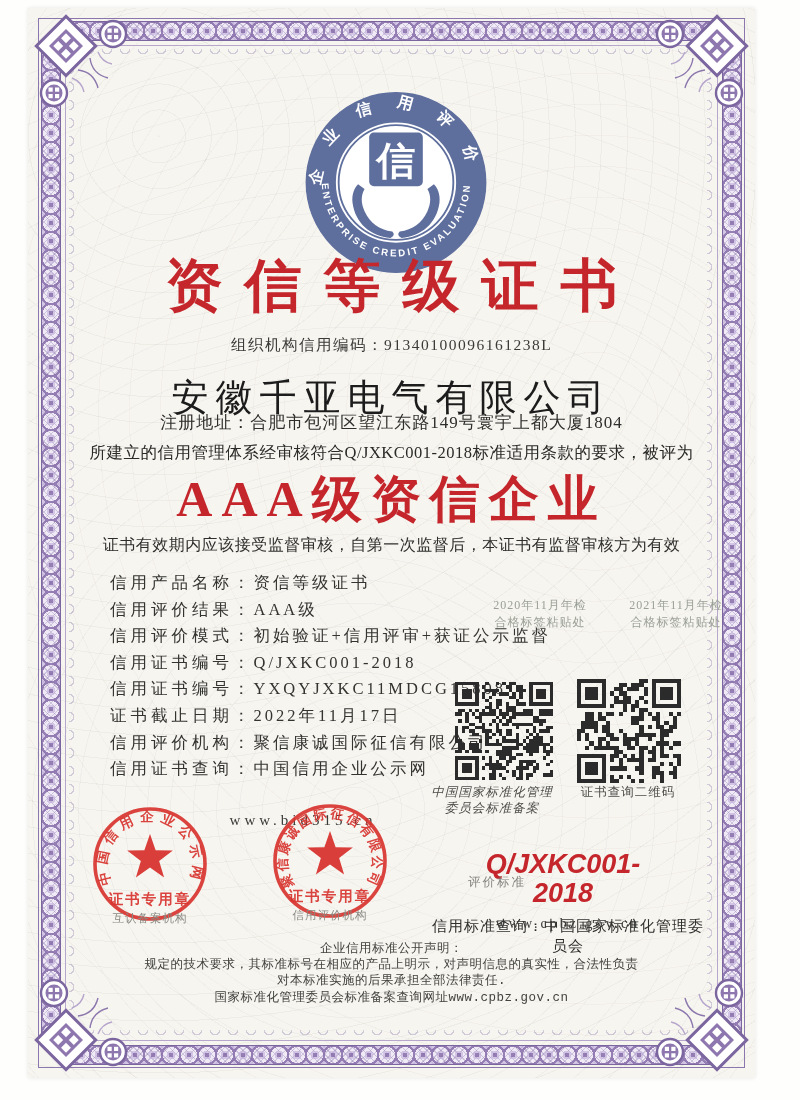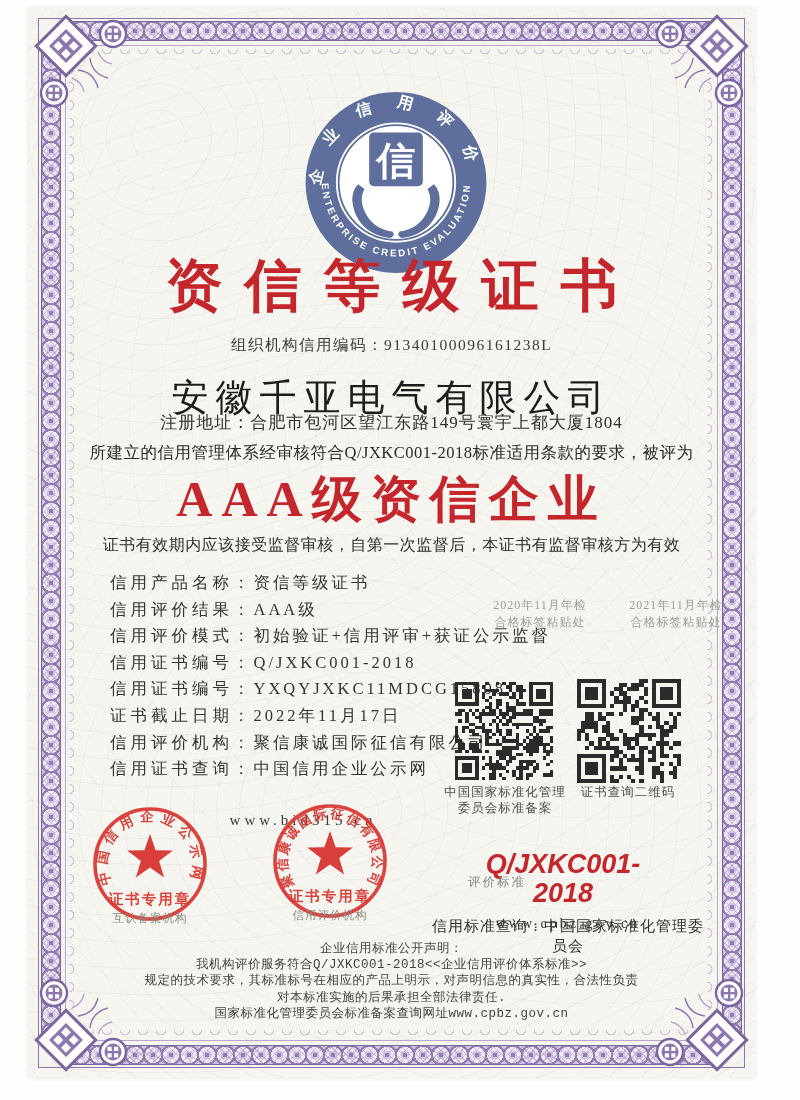--- a/index.html
+++ b/index.html
@@ -56,21 +56,21 @@
   .info{left:82px;top:562px;font-size:16.5px;color:#333330;}
   .info .row{height:26.6px;line-height:26.6px;white-space:nowrap;}
   .info .lab{letter-spacing:4px;margin-top:36px;}
   .info .val{letter-spacing:3px;}
   .website{left:150px;top:804px;width:250px;text-align:center;font-size:15px;letter-spacing:4px;color:#3a3a38;}
   .annual{position:absolute;top:589px;width:120px;text-align:center;font-size:12px;line-height:17px;color:#9aa096;letter-spacing:1px;}
   .annual.a1{left:452px;} .annual.a2{left:588px;}
   .qr{position:absolute;}
   .qr1{left:427px;top:674px;} .qr2{left:549px;top:671px;}
   .qrcap{position:absolute;text-align:center;font-size:12.5px;line-height:16px;color:#4c4c48;letter-spacing:1px;}
-  .qrcap.c1{left:397px;top:776px;width:160px;}
+  .qrcap.c1{left:384px;top:776px;width:160px;font-style:italic;}
   .qrcap.c2{left:540px;top:776px;width:120px;}
   .stdno{left:440px;top:806px;width:190px;text-align:center;
     font-family:"Liberation Sans","DejaVu Sans",sans-serif;
     font-size:27px;font-weight:bold;font-style:italic;line-height:29px;letter-spacing:0;margin-top:36px;}
   .stdcap{left:440px;top:866px;width:190px;text-align:left;font-size:12.5px;color:#84847e;letter-spacing:2px;}
   .stdquery{left:400px;top:908px;width:280px;text-align:center;font-size:15px;color:#2e2e2c;letter-spacing:1px;line-height:20px;}
   .stdsite{left:400px;top:908px;width:280px;text-align:center;font-size:14px;color:#3a3a38;letter-spacing:3px;}
   .seal{position:absolute;width:120px;height:120px;}
   .seal.s1{left:62px;top:796px;} .seal.s2{left:242px;top:793px;}
   .sealcap{position:absolute;font-size:11.5px;color:#8a8a82;letter-spacing:1px;text-align:center;width:120px;}
@@ -838,18 +838,17 @@
       <textPath href="#sealArc2" startOffset="50%" text-anchor="middle">聚信康诚国际征信有限公司</textPath>
     </text>
     <polygon fill="#d8342f" opacity=".95" transform="translate(0,-6)" points="0,-24 5.64,-7.77 22.83,-7.42 9.13,2.97 14.11,19.42 0,9.6 -14.11,19.42 -9.13,2.97 -22.83,-7.42 -5.64,-7.77"></polygon>
     <text x="0" y="40" text-anchor="middle" font-size="14.5" font-weight="bold" fill="#d8342f" letter-spacing="2" opacity=".92">证书专用章</text>
   </svg>
   <div class="sealcap k1">互认备案机构</div>
   <div class="sealcap k2">信用评价机构</div>
 
   <div class="abs cx decl">
     <div>企业信用标准公开声明：</div>
-    <div>我机构评价服务符合Q/JXKC001-2018&lt;&lt;企业信用评价体系标准&gt;&gt;</div>
     <div>规定的技术要求，其标准标号在相应的产品上明示，对声明信息的真实性，合法性负责</div>
     <div>对本标准实施的后果承担全部法律责任.</div>
     <div>国家标准化管理委员会标准备案查询网址www.cpbz.gov.cn</div>
   </div>
 </div>
 
 </body></html>

